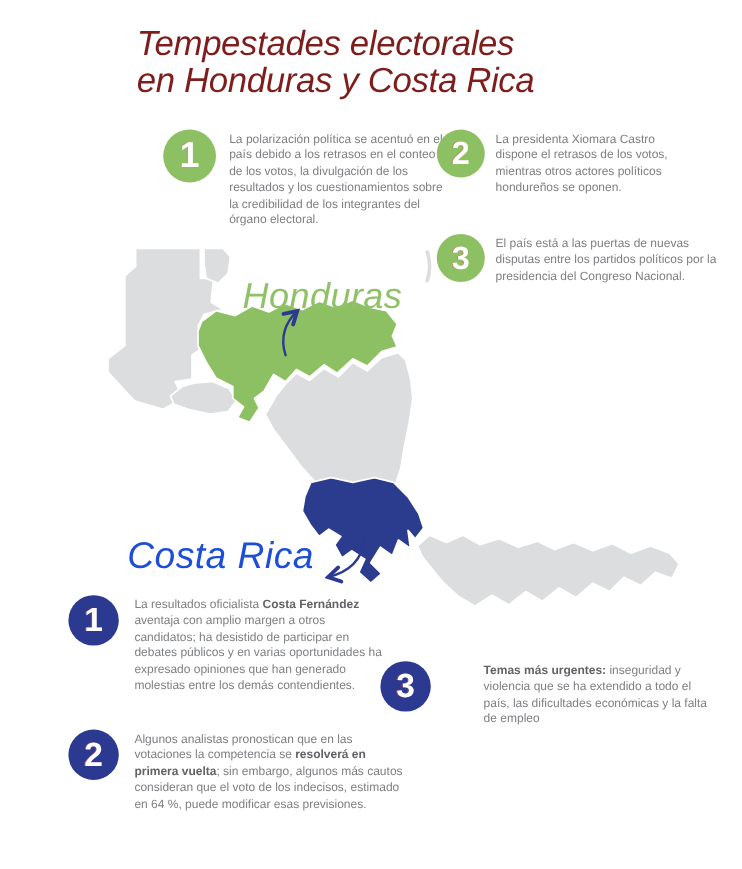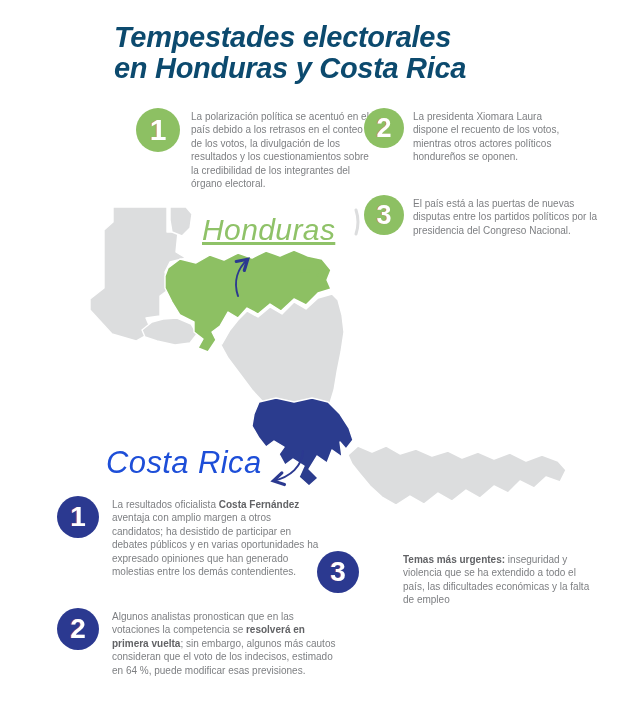--- a/index.html
+++ b/index.html
@@ -1,29 +1,29 @@
 <!DOCTYPE html>
 <html><head>
 <meta charset="utf-8">
 <style>
   html,body{margin:0;padding:0;background:#ffffff;}
   body{width:618px;height:724px;position:relative;overflow:hidden;
        font-family:"Liberation Sans",sans-serif;}
   .abs{position:absolute;}
 
   
-  .title{left:114px;top:22px;font-size:29px;line-height:31px;font-weight:700;
-         font-style:italic;color:#0c4a6e;letter-spacing:-0.3px;}
+  .title{left:114px;top:22px;font-size:29px;line-height:31px;font-weight:400;
+         font-style:italic;color:#7f1d1d;letter-spacing:-0.3px;}
 
   
   #map-svg{position:absolute;left:0;top:0;width:618px;height:724px;z-index:0;}
 
   
   .country-label{font-style:italic;letter-spacing:0.4px;z-index:2;font-weight:500;}
-  .honduras-label{left:202px;top:213px;font-size:30px;color:#8fc268;text-decoration:underline;}
+  .honduras-label{left:202px;top:231px;font-size:30px;color:#8fc268;}
   .costarica-label{left:106px;top:445px;font-size:31px;color:#1d4ed8;}
 
   
   .point{position:absolute;display:flex;align-items:flex-start;z-index:2;}
   .badge{border-radius:50%;color:#ffffff;font-weight:700;display:flex;
          align-items:center;justify-content:center;flex:0 0 auto;
          text-shadow:-1px 0 0 rgba(232,86,110,0.45);line-height:1;}
   .badge.green{background:#8dc063;}
   .badge.navy{background:#2b3990;}
   .sz44{width:44px;height:44px;font-size:30px;}
@@ -82,21 +82,21 @@
   <div>Tempestades electorales</div>
   <div>en Honduras y Costa Rica</div>
 </div>
 
 <div class="point g1">
   <div class="badge green sz44">1</div>
   <p class="ptext"><span>La polarización política se acentuó en el país debido a los retrasos en el conteo de los votos, la divulgación de los resultados y los cuestionamientos sobre la credibilidad de los integrantes del órgano electoral.</span></p>
 </div>
 <div class="point g2">
   <div class="badge green sz40">2</div>
-  <p class="ptext"><span>La presidenta Xiomara Laura dispone el recuento de los votos, mientras otros actores políticos hondureños se oponen.</span></p>
+  <p class="ptext"><span>La presidenta Xiomara Castro dispone el retrasos de los votos, mientras otros actores políticos hondureños se oponen.</span></p>
 </div>
 <div class="point g3">
   <div class="badge green sz40">3</div>
   <p class="ptext"><span>El país está a las puertas de nuevas disputas entre los partidos políticos por la presidencia del Congreso Nacional.</span></p>
 </div>
 
 <div class="abs country-label honduras-label">Honduras</div>
 <div class="abs country-label costarica-label">Costa Rica</div>
 
 <div class="point b1">

